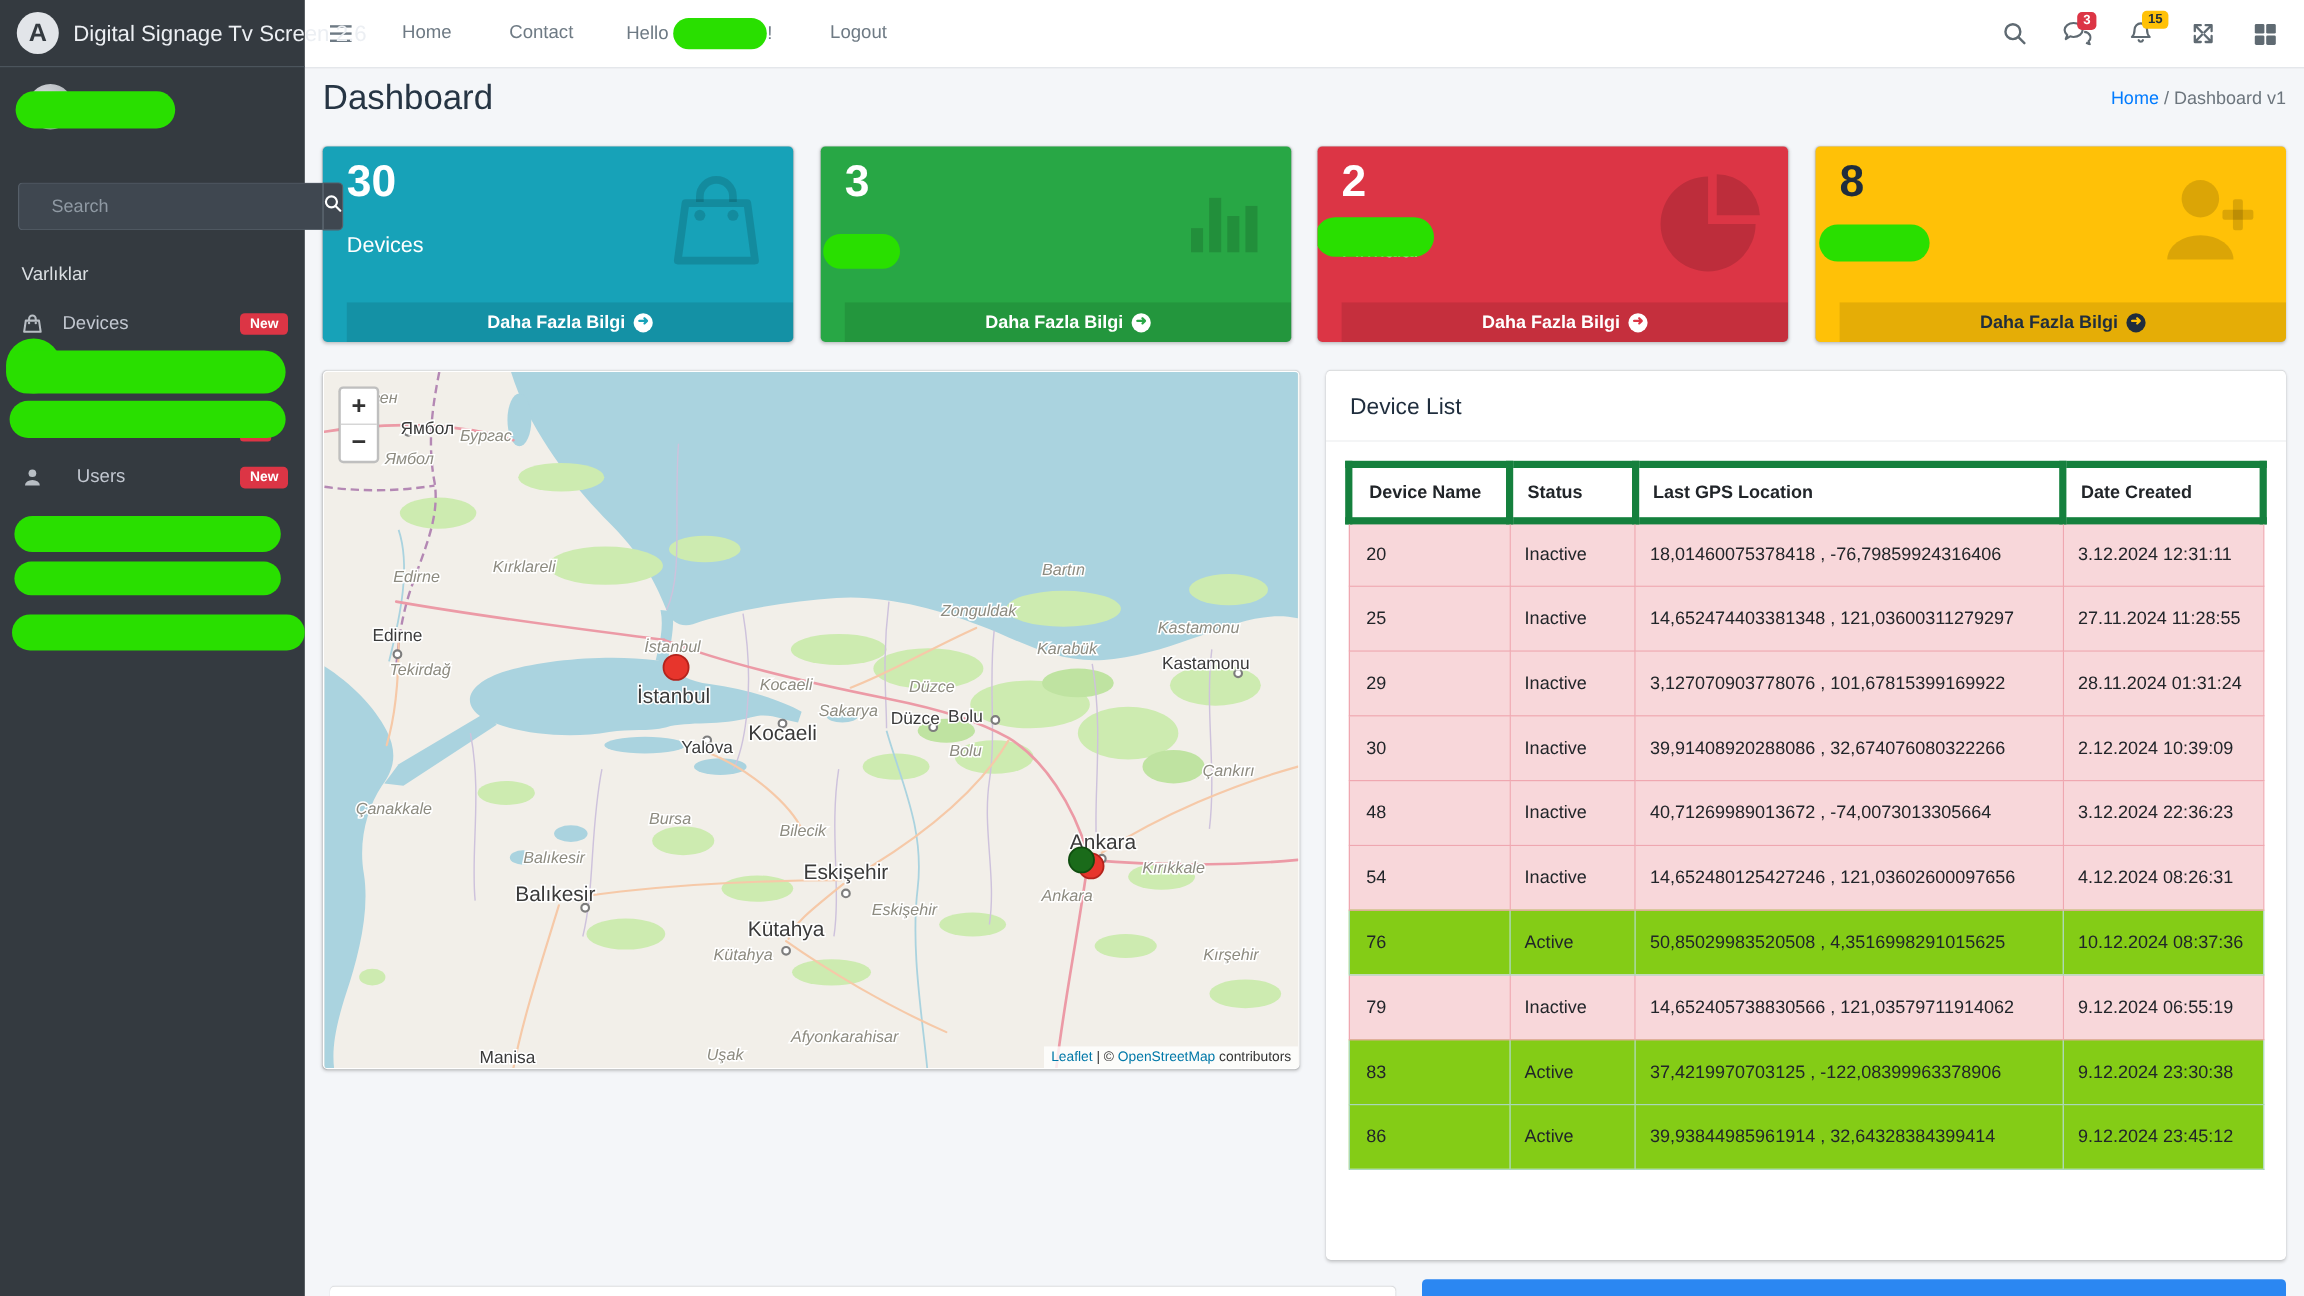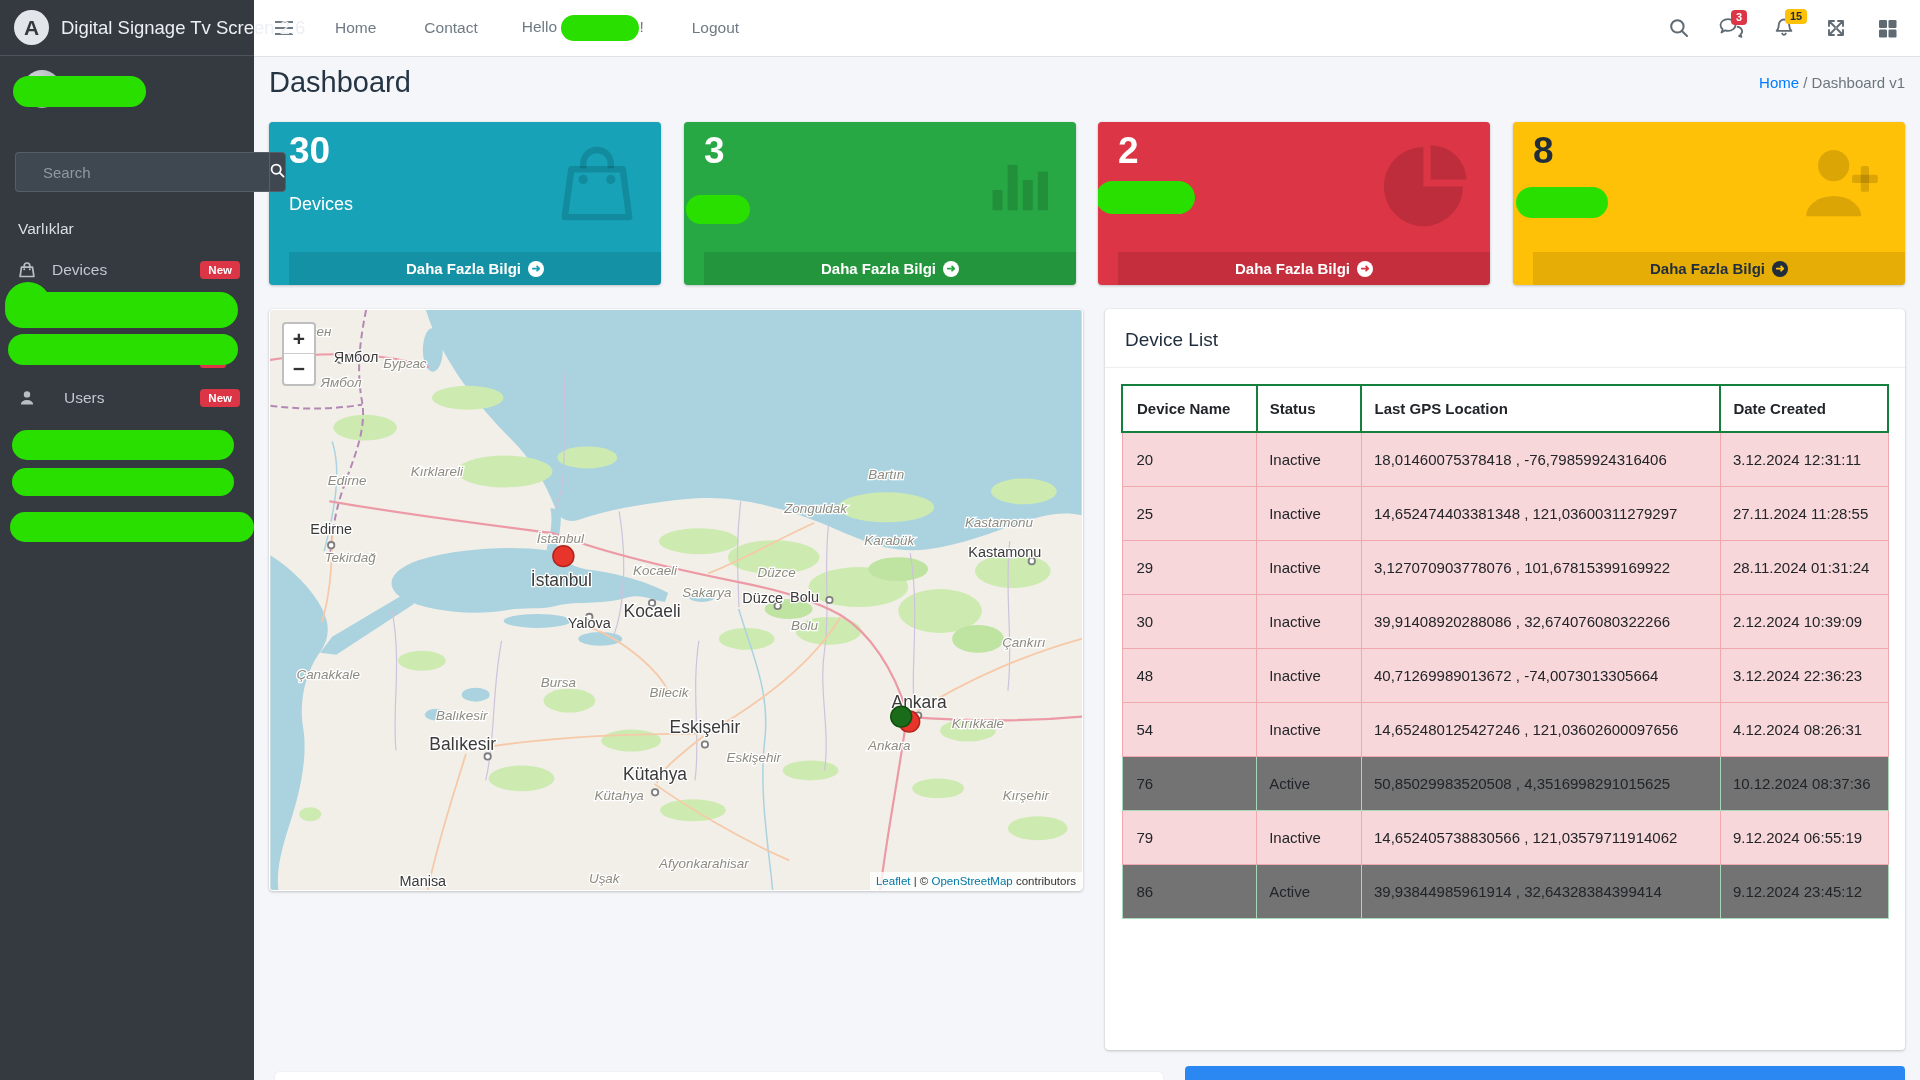--- a/index.html
+++ b/index.html
@@ -86,25 +86,25 @@
   .lbl-big  { font-size:17.5px; }
   .lbl-region { font-size:13.5px; font-style:italic; fill:#8d8b80; stroke:#fff; stroke-width:2.5px;
                 paint-order:stroke; text-anchor:middle; }
 
   
   .list-card { position:absolute; left:1105px; top:309px; width:800px; height:741px; background:#fff;
                border-radius:4px; box-shadow:0 0 1px rgba(0,0,0,.125), 0 1px 3px rgba(0,0,0,.2); }
   .card-header { padding:20px 20px 16px; font-size:19px; color:#1f2d3d; border-bottom:1px solid #edeef0; }
   .card-body { padding:16px; }
   table.devices { width:768px; border-collapse:collapse; font-size:15px; color:#212529; }
-  table.devices th { height:47px; padding:0 12px; text-align:left; border:2px solid #15803d; font-size:15px; }
+  table.devices th { height:47px; padding:0 12px; text-align:left; border:6px solid #15803d; font-size:15px; }
   table.devices td { height:54px; padding:0 12px; border:1px solid #dee2e6; }
   table.devices th:first-child, table.devices td:first-child { padding-left:14px; }
   tr.row-inactive td { background:#f8d7da; border-color:#efa7b0; }
-  tr.row-active td { background:#737373; border-color:#a9d8b8;margin-left:12px; }
+  tr.row-active td { background:#84cc16; border-color:#a9d8b8;margin-left:12px; }
 
   
   .cut-left { position:absolute; left:275px; top:1072px; width:888px; height:10px; background:#fff;
               border-radius:4px 4px 0 0; box-shadow:0 0 1px rgba(0,0,0,.2); }
   .cut-right { position:absolute; left:1185px; top:1066px; width:720px; height:16px; background:#2b87f2;
                border-radius:4px 4px 0 0; }
 </style>
 </head>
 <body>
 
@@ -511,20 +511,26 @@
               <td>50,85029983520508 , 4,3516998291015625</td>
               <td>10.12.2024 08:37:36</td>
             </tr>
             <tr class="row-inactive">
               <td>79</td>
               <td>Inactive</td>
               <td>14,652405738830566 , 121,03579711914062</td>
               <td>9.12.2024 06:55:19</td>
             </tr>
             <tr class="row-active">
+              <td>83</td>
+              <td>Active</td>
+              <td>37,4219970703125 , -122,08399963378906</td>
+              <td>9.12.2024 23:30:38</td>
+            </tr>
+            <tr class="row-active">
               <td>86</td>
               <td>Active</td>
               <td>39,93844985961914 , 32,64328384399414</td>
               <td>9.12.2024 23:45:12</td>
             </tr>
           </tbody>
       </table>
     </div>
   </div>
 

